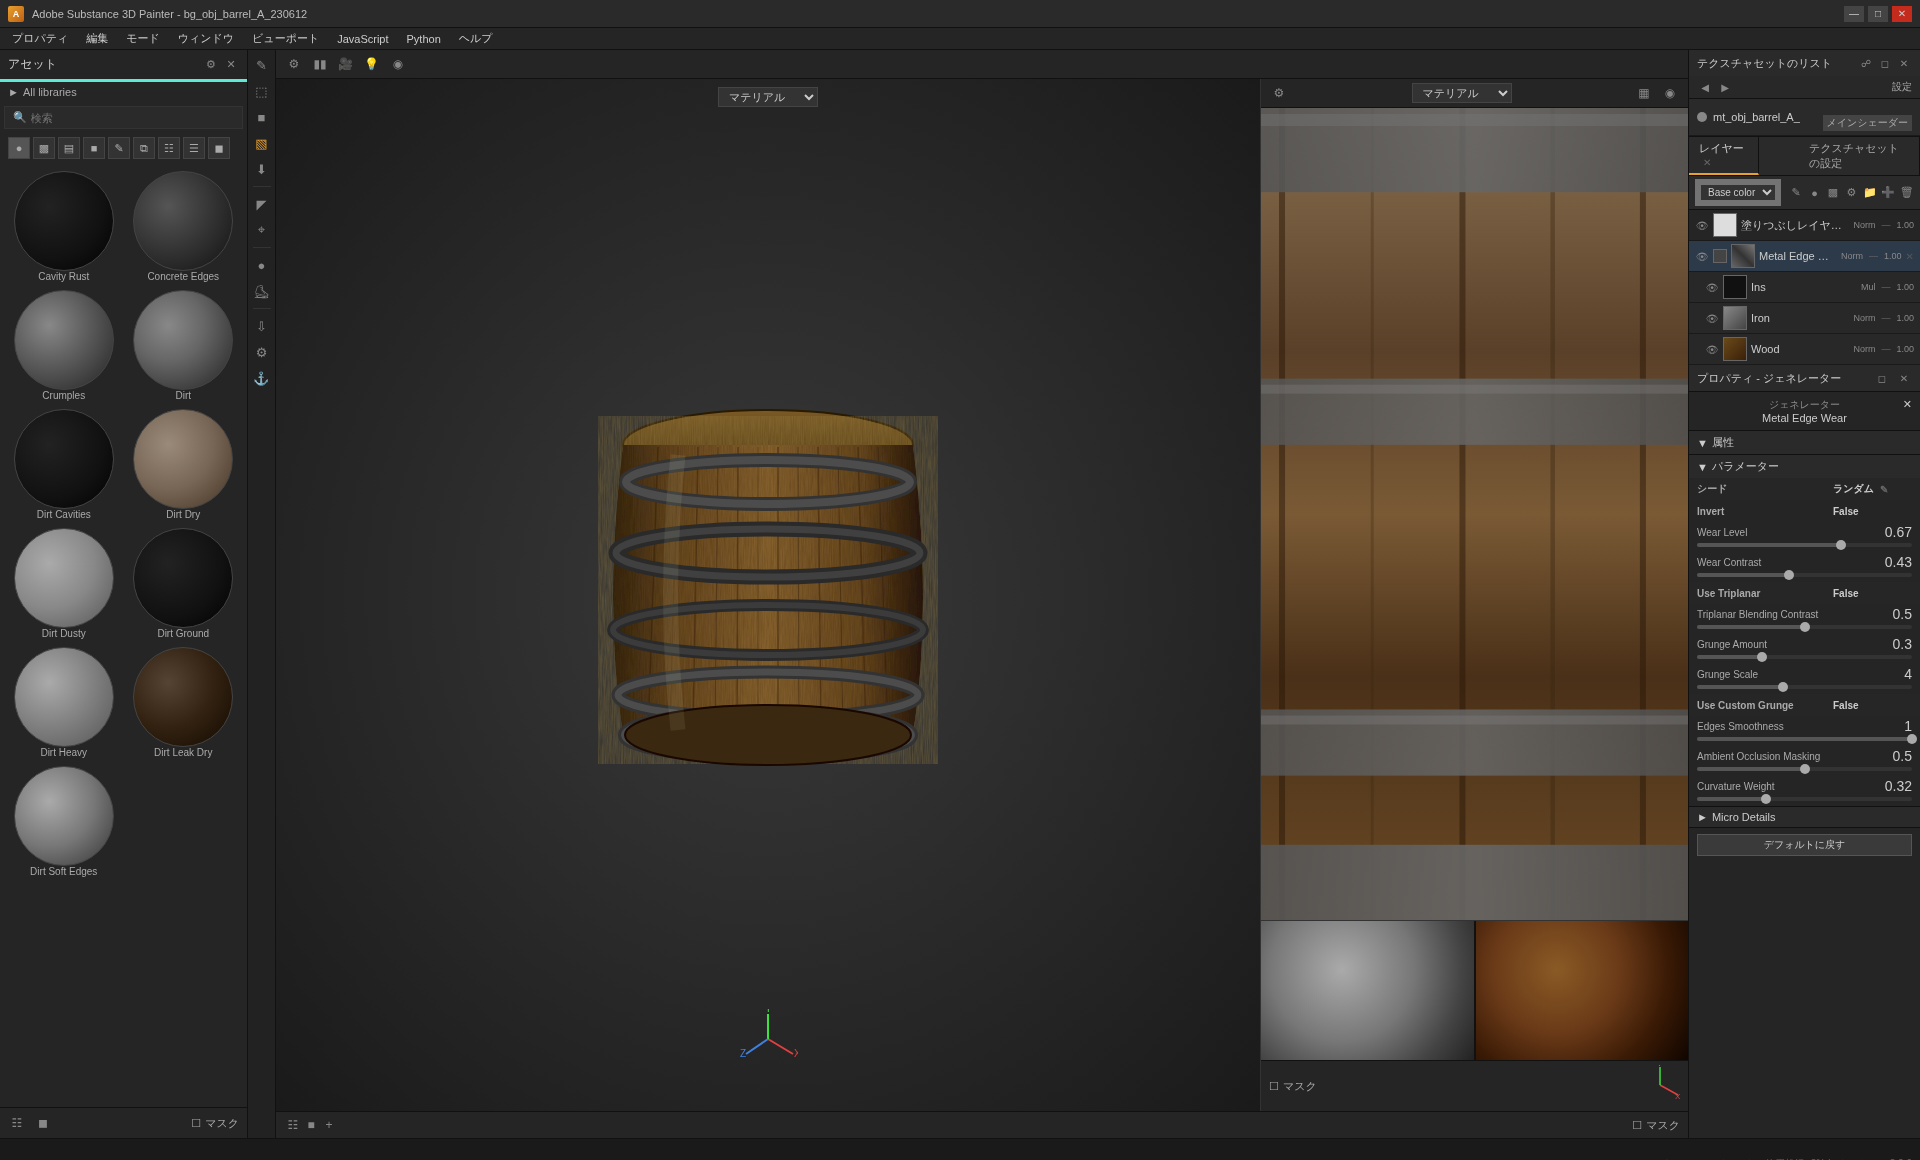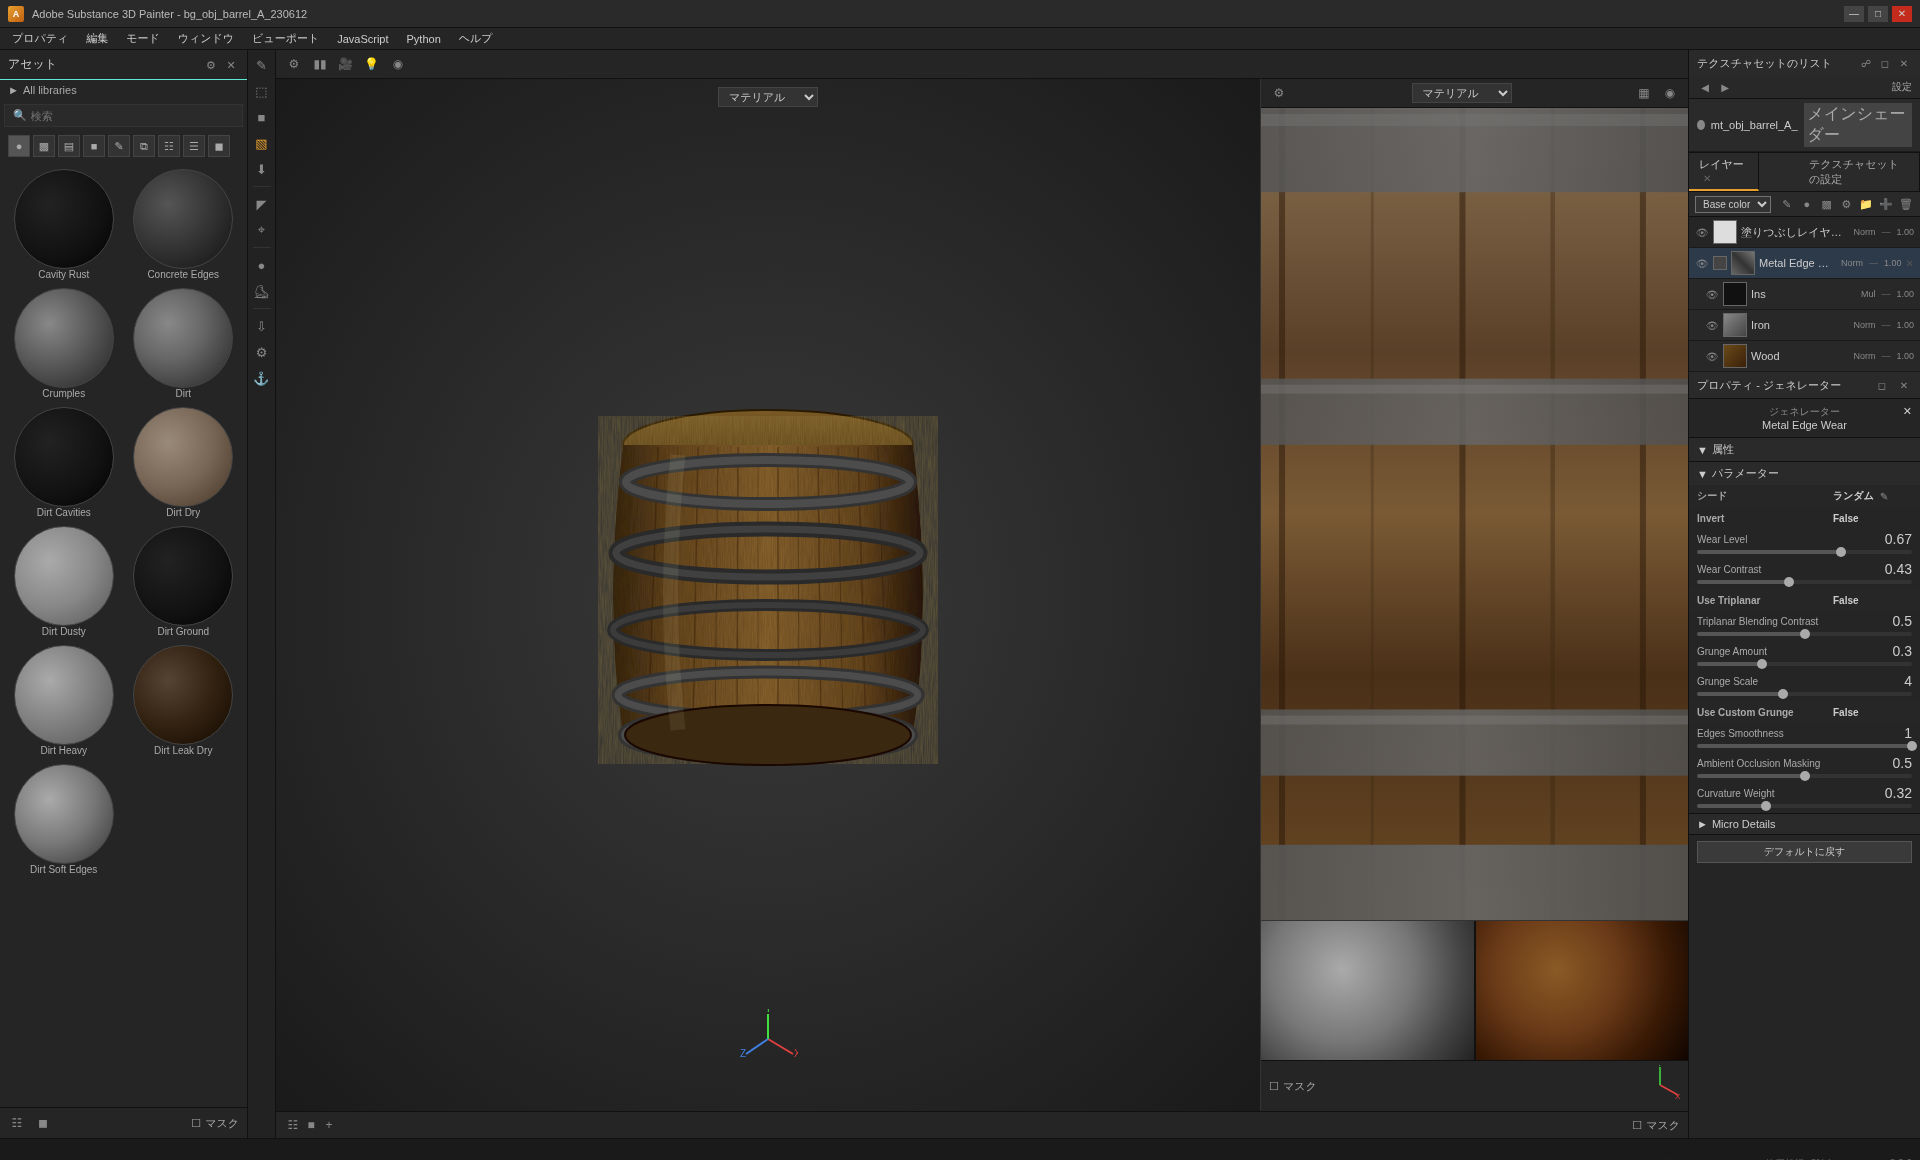--- a/index.html
+++ b/index.html
@@ -94,23 +94,23 @@
     .left-sidebar {
       width: 248px;
       background: #252525;
       border-right: 1px solid #111;
       display: flex;
       flex-direction: column;
       flex-shrink: 0;
     }
     .sidebar-header {
       display: flex;
-      align-items: flex-end;
+      align-items: flex-start;
       padding: 6px 8px;
-      border-bottom: 1px solid #5eead4;
+      border-bottom: 3px solid #5eead4;
       gap: 6px;
     }
     .sidebar-title {
       color: #ccc;
       font-size: 12px;
       flex: 1;
     }
     .sidebar-icons {
       display: flex;
       gap: 4px;
@@ -468,22 +468,23 @@
       background: #888;
     }
     .ts-name {
       flex: 1;
       color: #ccc;
       font-size: 11px;
     }
     .ts-badge {
       background: #444;
       color: #aaa;
-      font-size: 16px;
+      font-size: 10px;
       padding: 1px 4px;
+      margin-top: 12px;
     }
 
     
     .layer-panel {
       flex: 0 0 200px;
       display: flex;
       flex-direction: column;
     }
     .layer-tabs {
       display: flex;
@@ -1098,21 +1099,21 @@
           <span>レイヤー</span>
           <span class="layer-tab-close">✕</span>
         </div>
         <div class="layer-tab">
           <span>テクスチャセットの設定</span>
         </div>
       </div>
 
       <div class="layer-toolbar">
 
-        <select style="background:#333;border:1px solid #737373;color:#ccc;font-size:10px;padding:1px 3px;">
+        <select style="background:#333;border:6px solid #737373;color:#ccc;font-size:10px;padding:1px 3px;">
           <option>Base color</option>
         </select>
         <div style="flex:1;"></div>
         <div class="lt-icon">✎</div>
         <div class="lt-icon">●</div>
         <div class="lt-icon">▩</div>
         <div class="lt-icon">⚙</div>
         <div class="lt-icon">📁</div>
         <div class="lt-icon">➕</div>
         <div class="lt-icon">🗑</div>

